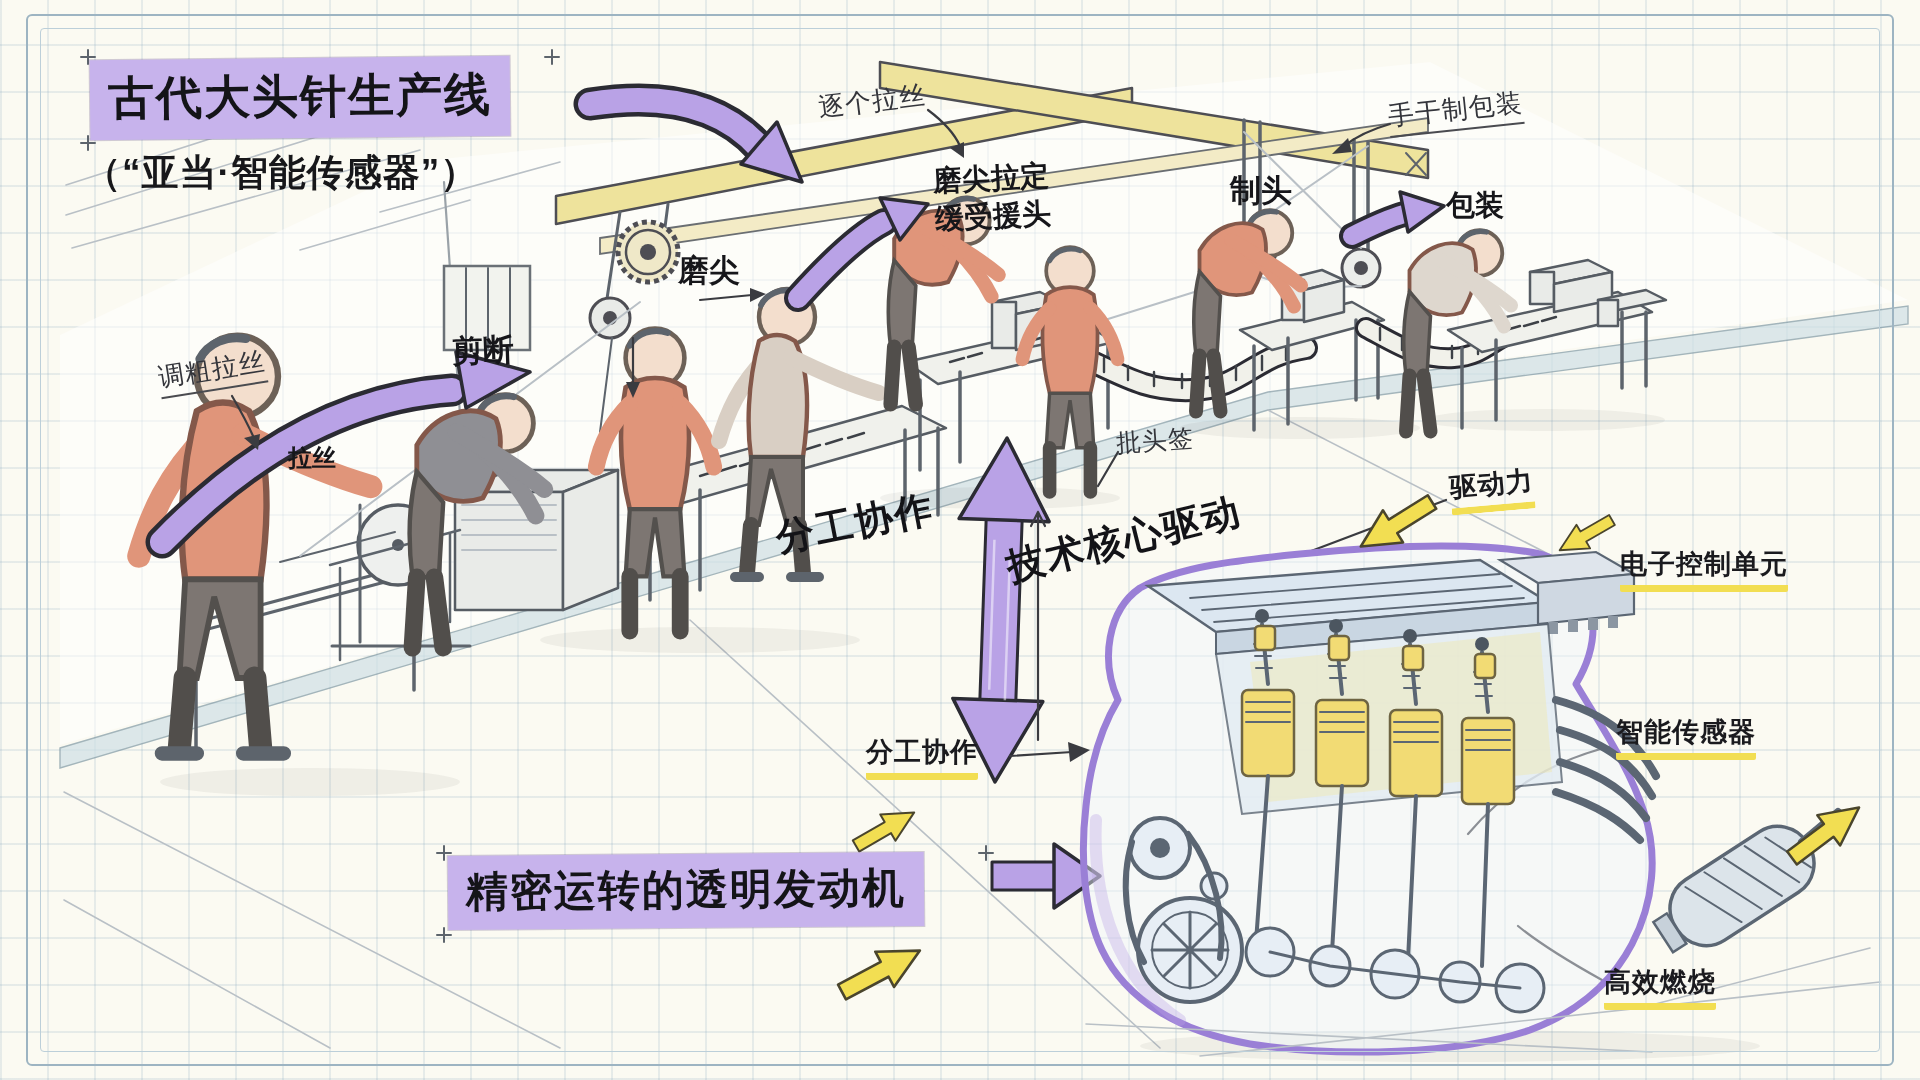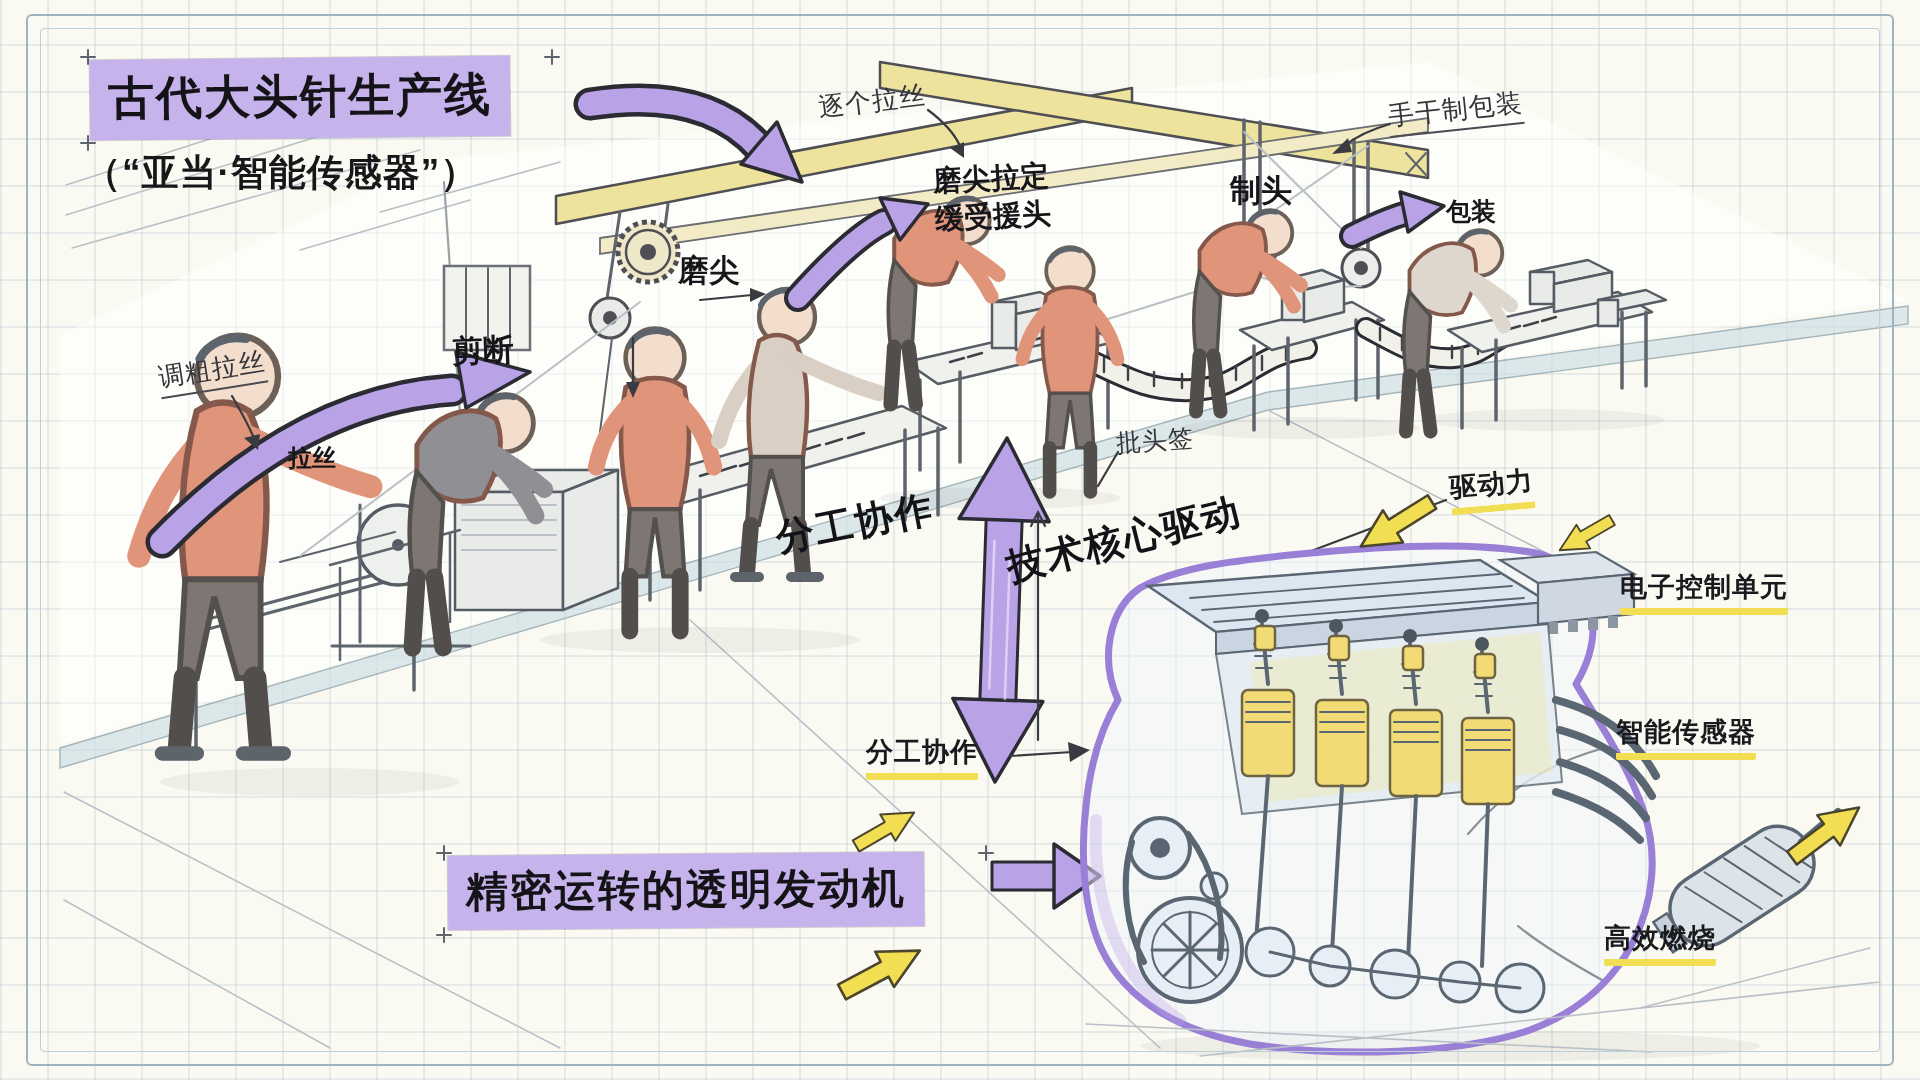--- a/index.html
+++ b/index.html
@@ -24,34 +24,34 @@
   .lbl{font-weight:700;color:#16161a;}
   .note{font-weight:400;color:#34353b;letter-spacing:1px;}
   .note-underline{border-bottom:2px solid #4a4b50;padding-bottom:2px;}
   .yl{border-bottom:7px solid var(--arrow-yellow,#f2de52);padding-bottom:3px;border-radius:2px;
     font-weight:700;color:#1a1a1e;font-size:27px;letter-spacing:1px;}
   .lbl-lasi{left:288px;top:442px;font-size:24px;}
   .lbl-jianduan{left:452px;top:330px;font-size:31px;transform:rotate(-2deg);}
   .lbl-mojian{left:678px;top:250px;font-size:31px;}
   .lbl-station4{left:934px;top:160px;font-size:29px;line-height:1.3;transform:rotate(-3deg);}
   .lbl-zhitou{left:1230px;top:170px;font-size:31px;}
-  .lbl-baozhuang{left:1446px;top:195px;font-size:25px;font-family:Liberation Serif, serif;}
+  .lbl-baozhuang{left:1446px;top:186px;font-size:29px;font-family:Liberation Serif, serif;}
   .note-coarse{left:158px;top:352px;font-size:26px;transform:rotate(-9deg);}
   .note-each{left:818px;top:84px;font-size:26px;transform:rotate(-7deg);}
   .note-handpack{left:1388px;top:92px;font-size:26px;transform:rotate(-6deg);}
   .note-headtag{left:1116px;top:424px;font-size:25px;transform:rotate(-4deg);}
   .mid-rot{font-size:38px;font-weight:800;color:#131317;letter-spacing:2px;}
   .lbl-division{left:775px;top:498px;transform:rotate(-11deg);}
   .lbl-tech{left:1004px;top:514px;transform:rotate(-14deg);}
   .engine-title{left:448px;top:854px;font-size:42px;transform:rotate(-.5deg);}
   .lbl-core{left:866px;top:734px;}
   .lbl-drive{left:1450px;top:466px;transform:rotate(-5deg);}
-  .lbl-ecu{left:1620px;top:546px;margin-top:23px;}
+  .lbl-ecu{left:1620px;top:546px;}
   .lbl-sensor{left:1616px;top:714px;font-family:Liberation Mono, monospace;}
-  .lbl-comb{left:1604px;top:920px;}
+  .lbl-comb{left:1604px;top:964px;}
 
   
   .pencil{stroke:#5d646c;fill:none;stroke-linecap:round;}
   .faint{stroke:#b9c0c6;fill:none;stroke-linecap:round;}
   .wood{fill:var(--beam-yellow,#eee39c);stroke:#4e4e54;stroke-width:2.5;stroke-linejoin:round;}
   .wirey{fill:#f3ebc6;stroke:#6a6e72;stroke-width:1.8;}
   .tabletop{fill:#f0f1ec;stroke:#565c63;stroke-width:2.5;stroke-linejoin:round;}
   .machine{fill:#e9ebe8;stroke:#565c63;stroke-width:2.5;stroke-linejoin:round;}
   .tick{stroke:#3d4147;stroke-width:2.4;stroke-linecap:round;}
   .leader{stroke:#3a3b40;stroke-width:2.2;fill:none;stroke-linecap:round;}

